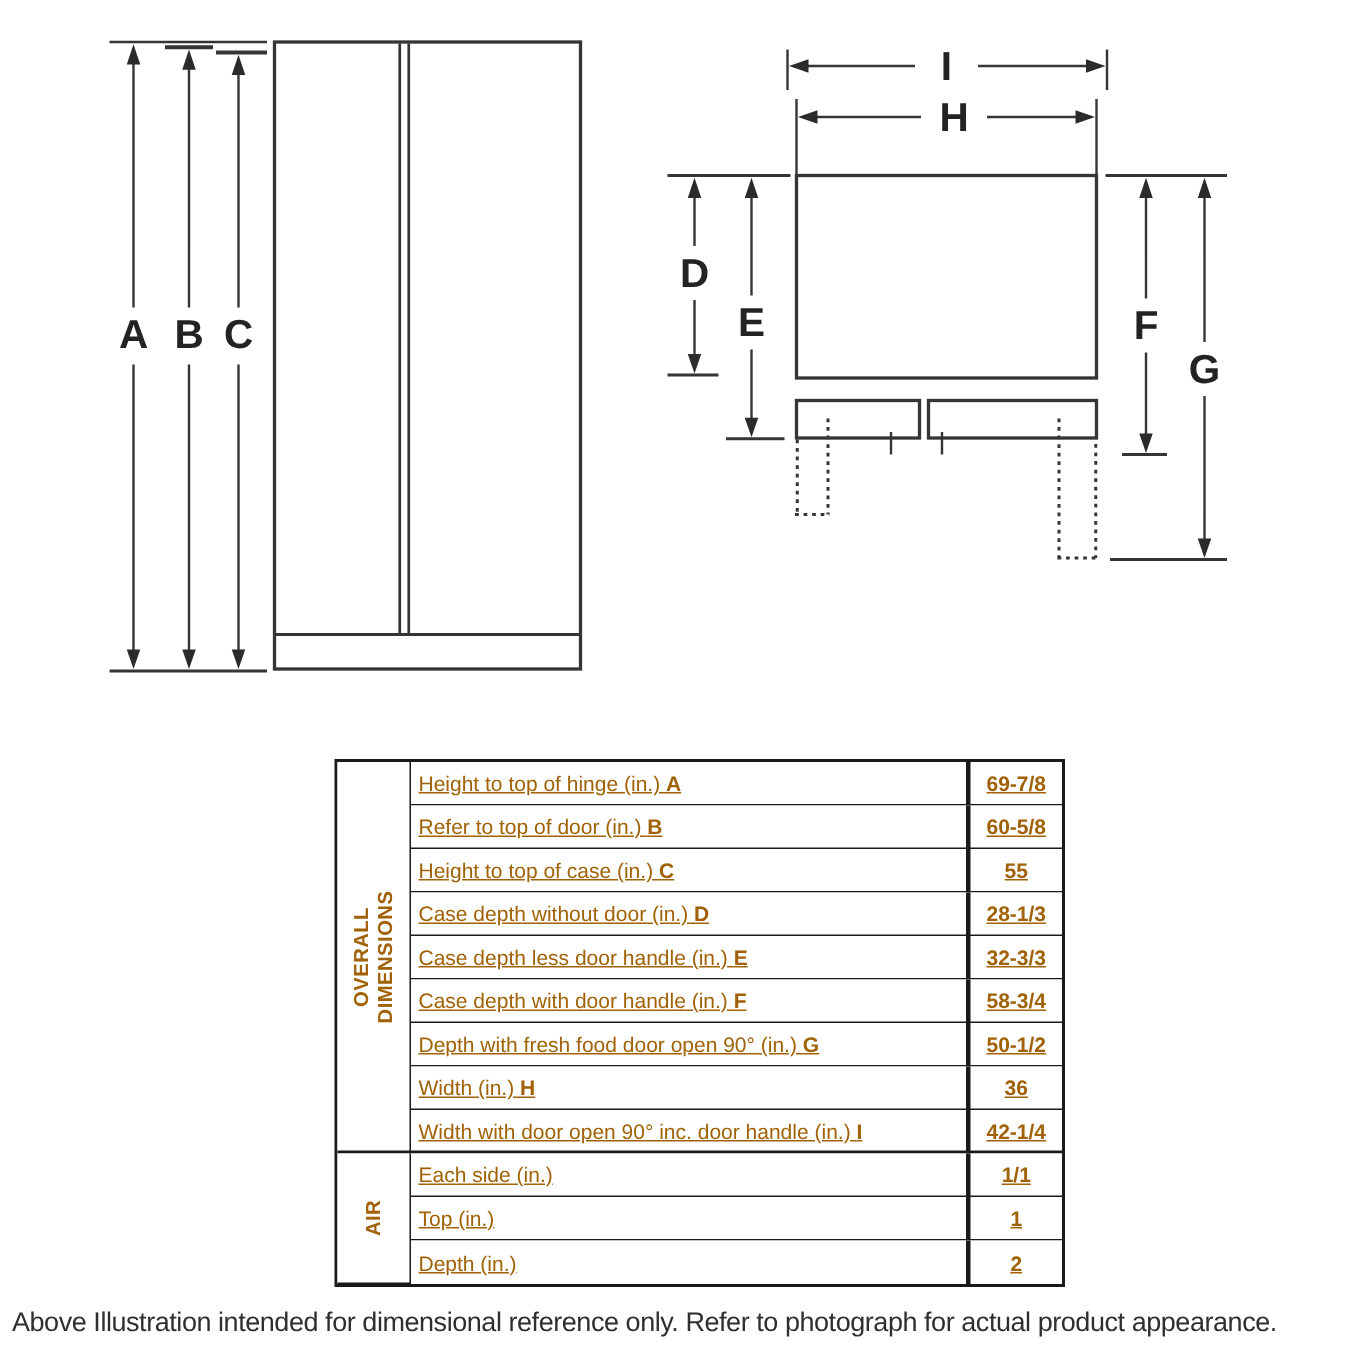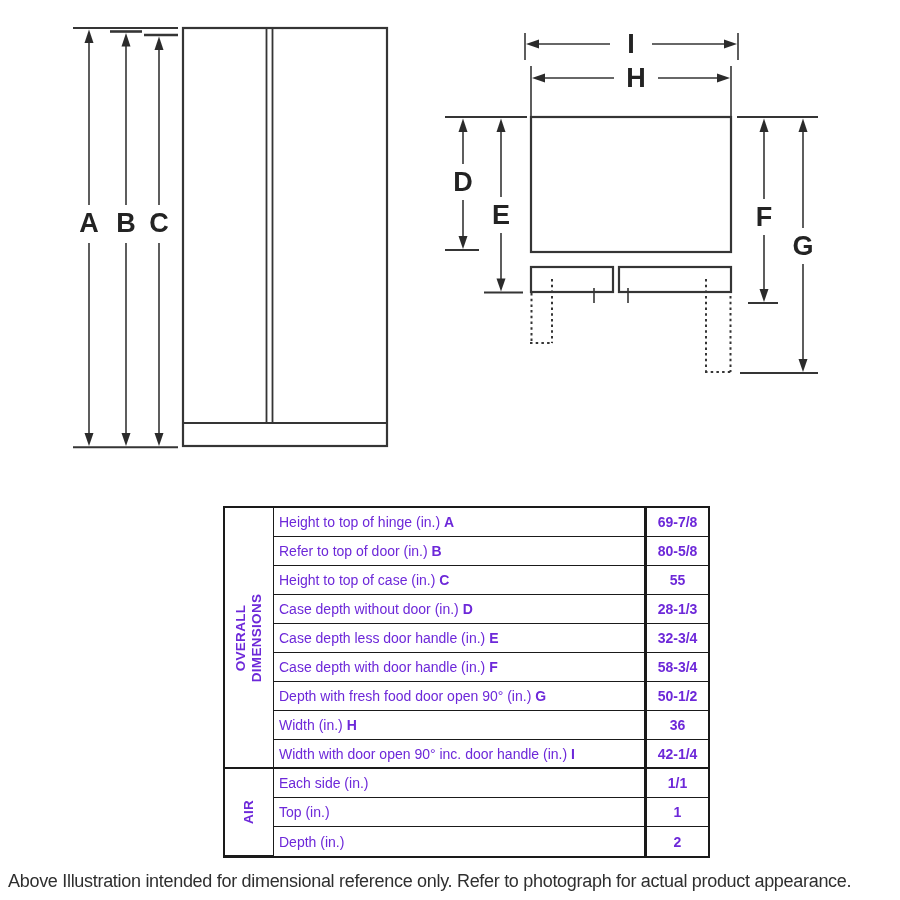--- a/index.html
+++ b/index.html
@@ -28,23 +28,24 @@
     top: 506px;
     border-collapse: separate;
     border-spacing: 0;
     border: 2.5px solid #1a1a1a;
     table-layout: fixed;
     background: #fff;
   }
   table.dims td {
     border-bottom: 1.5px solid #1a1a1a;
     font-size: 14px;
-    color: #6d28d9;
+    color: #a16207;
     background: #fff;
     overflow: hidden;
+    text-decoration: underline;
   }
   table.dims tr { height: 29px; }
   table.dims td.desc { padding: 2px 2px 2px 5px; white-space: nowrap; }
   table.dims td.val {
     border-left: 3px solid #1a1a1a;
     text-align: center;
     font-weight: bold;
     padding: 2px 1px;
     margin-left: 32px;
   }
@@ -208,33 +209,33 @@
     <tbody>
       <tr>
         <td class="sec sec-overall" rowspan="9">
           <div class="rot w-overall">OVERALL DIMENSIONS</div>
         </td>
         <td class="desc"><span>Height to top of hinge (in.) </span><b>A</b></td>
         <td class="val">69-7/8</td>
       </tr>
       <tr>
         <td class="desc"><span>Refer to top of door (in.) </span><b>B</b></td>
-        <td class="val">80-5/8</td>
+        <td class="val">60-5/8</td>
       </tr>
       <tr>
         <td class="desc"><span>Height to top of case (in.) </span><b>C</b></td>
         <td class="val">55</td>
       </tr>
       <tr>
         <td class="desc"><span>Case depth without door (in.) </span><b>D</b></td>
         <td class="val">28-1/3</td>
       </tr>
       <tr>
         <td class="desc"><span>Case depth less door handle (in.) </span><b>E</b></td>
-        <td class="val">32-3/4</td>
+        <td class="val">32-3/3</td>
       </tr>
       <tr>
         <td class="desc"><span>Case depth with door handle (in.) </span><b>F</b></td>
         <td class="val">58-3/4</td>
       </tr>
       <tr>
         <td class="desc"><span>Depth with fresh food door open 90° (in.) </span><b>G</b></td>
         <td class="val">50-1/2</td>
       </tr>
       <tr>

